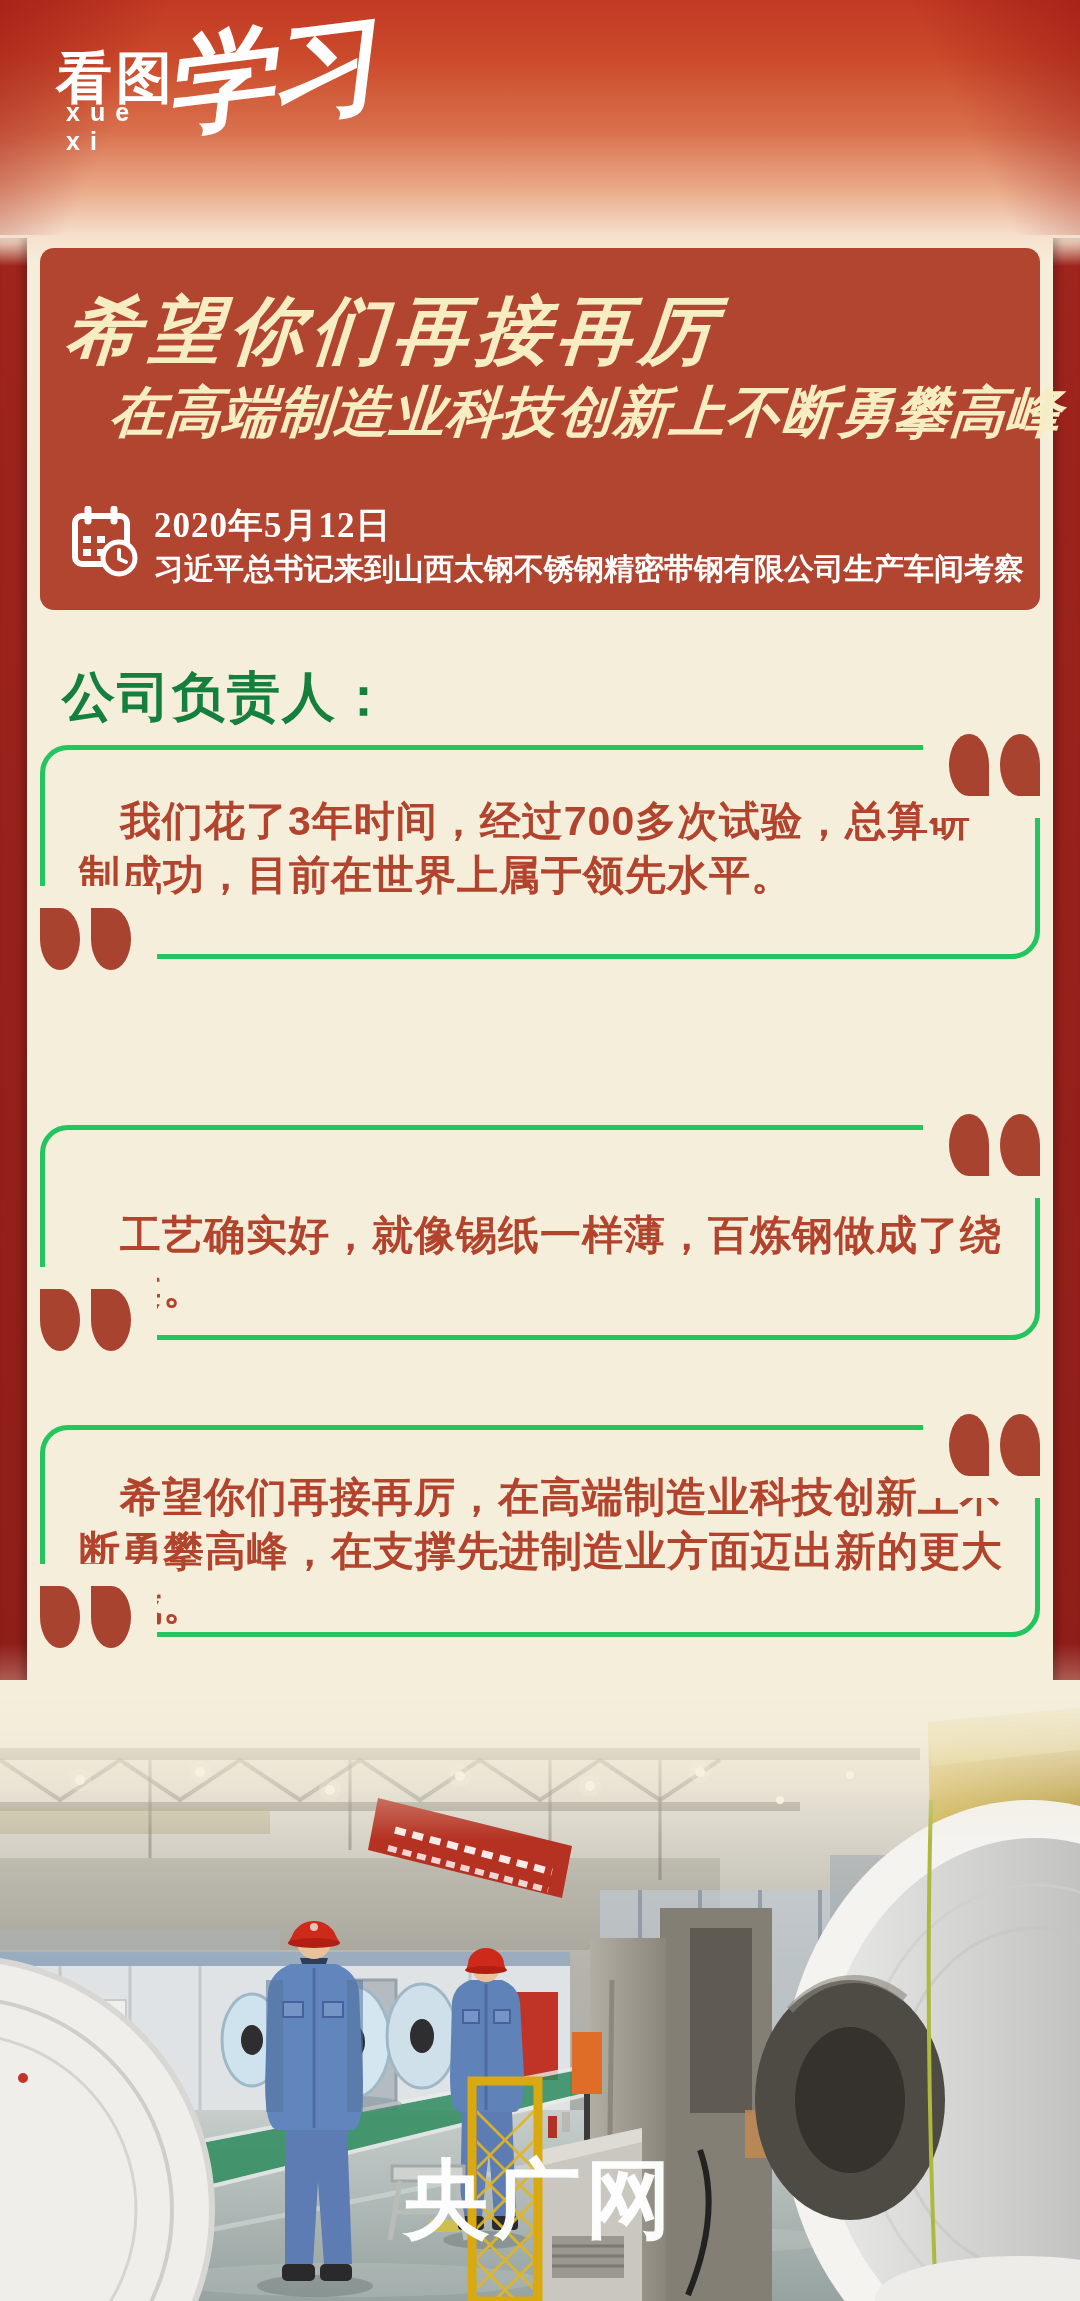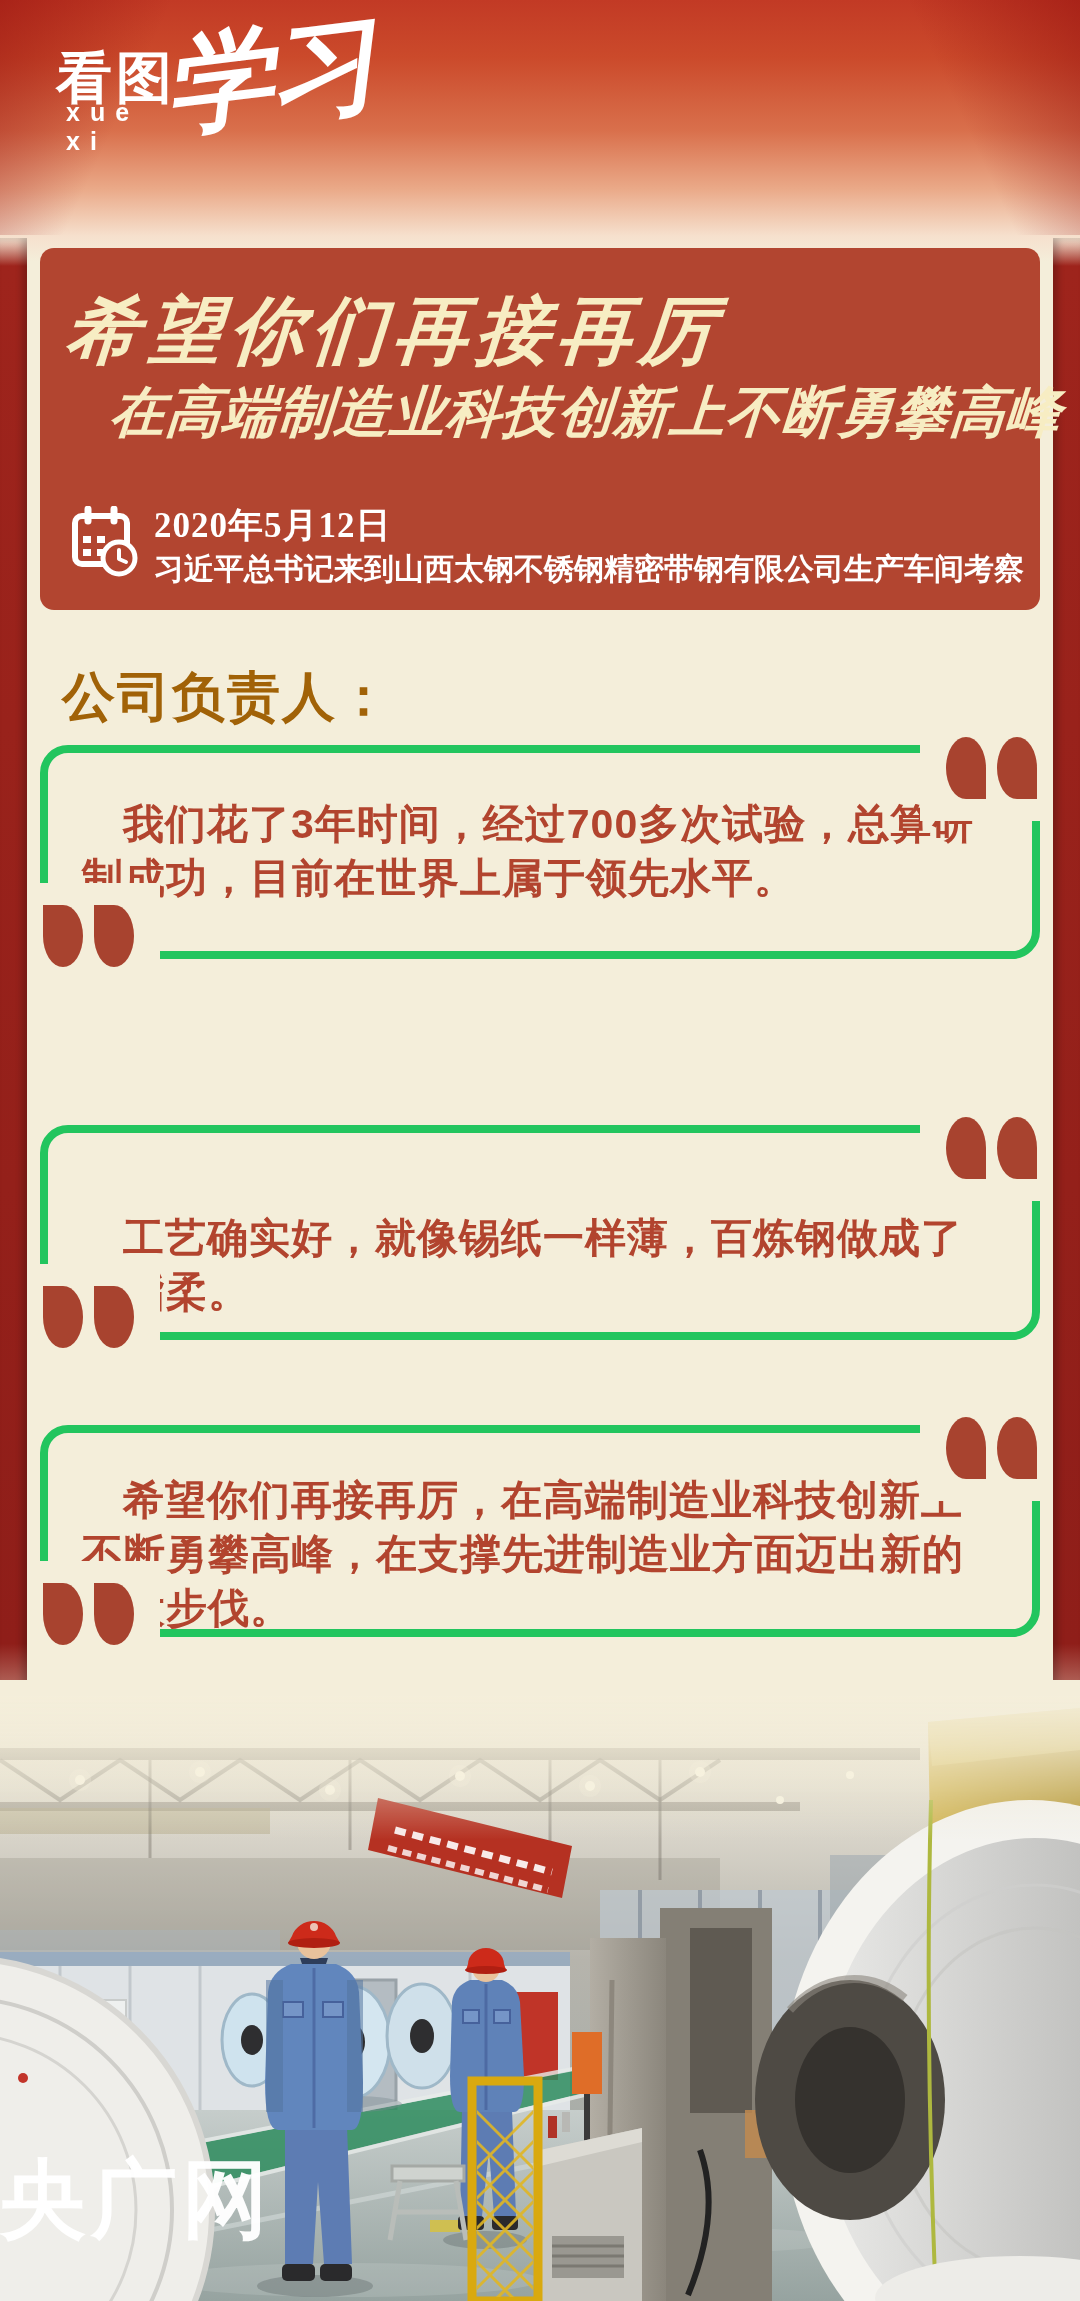--- a/index.html
+++ b/index.html
@@ -36,46 +36,46 @@
     font-style:italic;font-weight:bold;font-size:74px;letter-spacing:8px;transform:skewX(-4deg);white-space:nowrap;}
   .banner-title2{position:absolute;top:128px;left:70px;font-family:"Liberation Serif",serif;
     font-style:italic;font-weight:bold;font-size:55px;letter-spacing:1px;transform:skewX(-4deg);white-space:nowrap;}
   .date-row{position:absolute;left:32px;top:254px;display:flex;align-items:flex-start;gap:16px;}
   .cal-icon{flex:0 0 auto;margin-top:4px;}
   .date-texts{color:#fff;}
   .date-line{font-size:35px;font-weight:bold;font-family:"Liberation Serif",serif;letter-spacing:1px;}
   .desc-line{font-size:30px;font-weight:bold;font-family:"Liberation Serif",serif;margin-top:0;letter-spacing:0;white-space:nowrap;}
   
   .sec-heading{position:absolute;left:62px;margin:0;font-family:"Liberation Serif",serif;
-    font-weight:900;color:#a16207;font-size:53px;letter-spacing:2px;white-space:nowrap;}
+    font-weight:900;color:#15803d;font-size:53px;letter-spacing:2px;white-space:nowrap;}
   .sec-heading.h1{top:662px;}
   .sec-heading.h2{top:1038px;font-size:51px;}
   
-  .qbox{position:absolute;left:40px;width:1000px;border:8px solid #22c55e;border-radius:28px;box-sizing:border-box;}
+  .qbox{position:absolute;left:40px;width:1000px;border:5px solid #22c55e;border-radius:28px;box-sizing:border-box;}
   .qbox .qtext{margin:0;padding:0 30px 0 34px;font-size:41px;line-height:1.32;font-weight:bold;
     color:#b2442e;text-indent:1em;letter-spacing:1px;}
   .qbox1{top:745px;height:214px;}
   .qbox1 .qtext{margin-top:44px;}
   .qbox2{top:1125px;height:215px;}
   .qbox2 .qtext{margin-top:78px;}
   .qbox3{top:1425px;height:212px;}
   .qbox3 .qtext{margin-top:40px;}
   
   .qmark{position:absolute;display:flex;gap:11px;background:#f4eeda;}
   .qmark.close{top:-16px;right:-10px;padding:0 5px 22px 26px;}
   .qmark.open{bottom:-16px;left:-10px;padding:22px 26px 0 5px;}
   .drop{width:40px;height:62px;background:#a8432f;}
   .qmark.close .drop{border-radius:50% 50% 0 50%;}
   .qmark.open  .drop{border-radius:0 50% 50% 50%;}
   
   .photo{position:absolute;top:1680px;left:0;width:1080px;height:621px;}
   .photo svg{display:block;}
   .photo-fade{position:absolute;top:0;left:0;width:100%;height:160px;
     background:linear-gradient(180deg,#f4eeda 8%,rgba(244,238,218,.75) 40%,rgba(244,238,218,0) 100%);}
-  .watermark{position:absolute;top:462px;left:0;width:100%;
+  .watermark{position:absolute;top:462px;left:0;width:100%;text-align:center;
     color:#ffffff;font-weight:900;font-size:86px;letter-spacing:5px;
     font-family:Liberation Serif, serif;opacity:.97;}
 </style>
 </head>
 <body>
 
 <div class="poster">
 
   <div class="top-bg"></div>
   <div class="corner-shade-left"></div>

